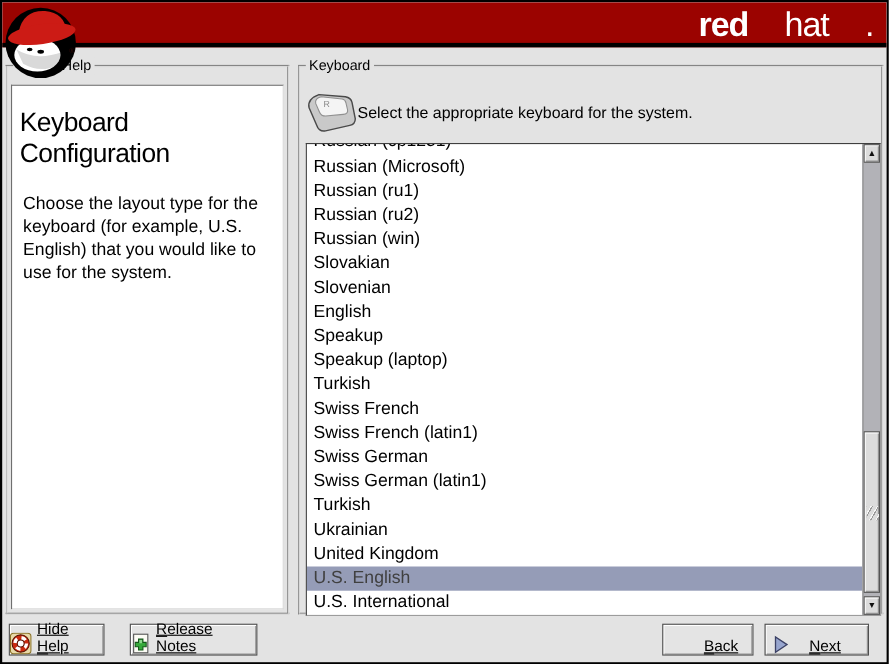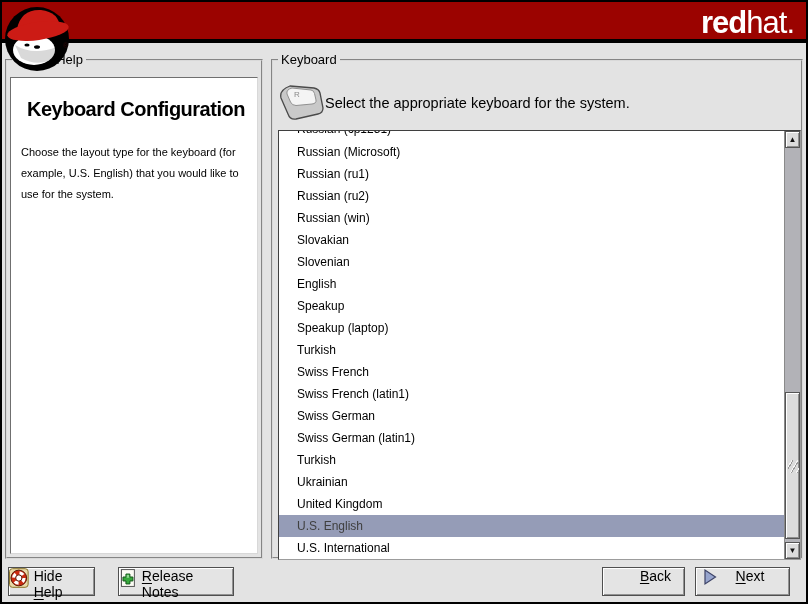--- a/index.html
+++ b/index.html
@@ -6,45 +6,45 @@
   *{box-sizing:border-box;}
   #window{
     position:relative;width:808px;height:604px;
     border:2px solid #000;background:#e3e3e3;overflow:hidden;
     font-family:"Liberation Sans","DejaVu Sans",sans-serif;color:#000;
   }
   
   #topbar{position:absolute;left:0;top:0;width:100%;height:41px;background:#9b0300;border-bottom:4px solid #000;}
   #wordmark{position:absolute;right:12px;top:3px;color:#fff;font-size:31px;letter-spacing:-1px;line-height:36px;}
   #wordmark .b{font-weight:bold;}
-  #wordmark .l{font-weight:normal;}
+  #wordmark .l{font-weight:normal;padding-left:33px;}
   #logo{position:absolute;left:1px;top:1px;z-index:5;}
   
   .frame{position:absolute;border:2px groove #d9d9d9;}
   .frame-label{
     position:absolute;top:-9px;left:5px;background:#e3e3e3;padding:0 3px;
     font-size:13px;line-height:16px;
   }
   #help-frame{left:3px;top:57px;width:258px;height:500px;}
   #help-panel{
     position:absolute;left:3px;right:3px;top:16px;bottom:3px;background:#fff;
     border:1px solid;border-color:#6f6f6f #d8d8d8 #d8d8d8 #6f6f6f;overflow:hidden;
   }
-  #help-title{margin:20px 8px 0 16px;font-size:20px;font-weight:bold;letter-spacing:-0.5px;}
-  #help-body{margin:21px 8px 0 10px;font-size:11px;line-height:21px;width:238px;}
+  #help-title{margin:20px 8px 0 7px;font-size:24px;font-weight:normal;letter-spacing:-0.5px;}
+  #help-body{margin:21px 8px 0 10px;font-size:16px;line-height:21px;width:238px;}
   #kbd-frame{left:269px;top:57px;width:532px;height:500px;}
   #kbd-header{position:absolute;left:6px;top:20px;height:44px;display:flex;align-items:center;}
   #kbd-instruction{font-size:14.5px;}
   
   #list{
     position:absolute;left:5px;top:69px;width:523px;height:430px;background:#fff;
     border:1px solid;border-color:#3f3f3f #9c9c9c #9c9c9c #3f3f3f;
   }
   #rows{position:absolute;left:0;top:0;right:16px;bottom:0;overflow:hidden;}
-  .row{height:22px;line-height:22px;font-size:12px;padding-left:18px;white-space:nowrap;}
+  .row{height:22px;line-height:22px;font-size:16px;padding-left:6px;white-space:nowrap;}
   .row.selected{background:#959cb7;color:#404040;}
   .row.partial{height:10px;overflow:hidden;}
   .row.partial span{display:block;margin-top:-13px;}
   
   #scrollbar{position:absolute;right:0;top:0;bottom:0;width:16px;background:#b2b2b7;border-left:1px solid #8a8a8a;}
   .sb-btn{
     position:absolute;left:0;width:15px;height:17px;background:#dcdcdc;
     border:1px solid #555;box-shadow:inset 1px 1px 0 #fff,inset -1px -1px 0 #8f8f8f;
     font-size:8px;line-height:15px;text-align:center;color:#111;cursor:default;
   }
@@ -55,21 +55,21 @@
     border:1px solid #555;box-shadow:inset 1px 1px 0 #fff,inset -1px -1px 0 #8f8f8f;
   }
   #sb-grip{
     position:absolute;left:2px;top:67px;width:11px;height:13px;
     background:repeating-linear-gradient(120deg,rgba(0,0,0,0) 0 3px,#f6f6f6 3px 4px,#9a9a9a 4px 5px);
   }
   
   .btn{
     position:absolute;top:565px;height:29px;background:#e4e4e4;
     border:1px solid #4f4f4f;box-shadow:inset 1px 1px 0 #fff,inset -1px -1px 0 #929292;
-    display:flex;align-items:flex-start;justify-content:center;font-size:14px;cursor:default;gap:5px;
+    display:flex;align-items:flex-end;justify-content:center;font-size:14px;cursor:default;gap:5px;text-decoration:underline;
   }
   .btn u{text-underline-offset:2px;}
   #btn-hide-help{left:6px;width:87px;}
   #btn-release-notes{left:116px;width:116px;}
   #btn-back{left:600px;width:83px;padding-left:27px;}
   #btn-next{left:693px;width:95px;}
   .nav-label{flex:1;text-align:center;}
   #btn-back svg,#btn-next svg{margin-left:6px;}
   #btn-back .nav-label{margin-right:14px;}
   #btn-next .nav-label{margin-right:12px;}

